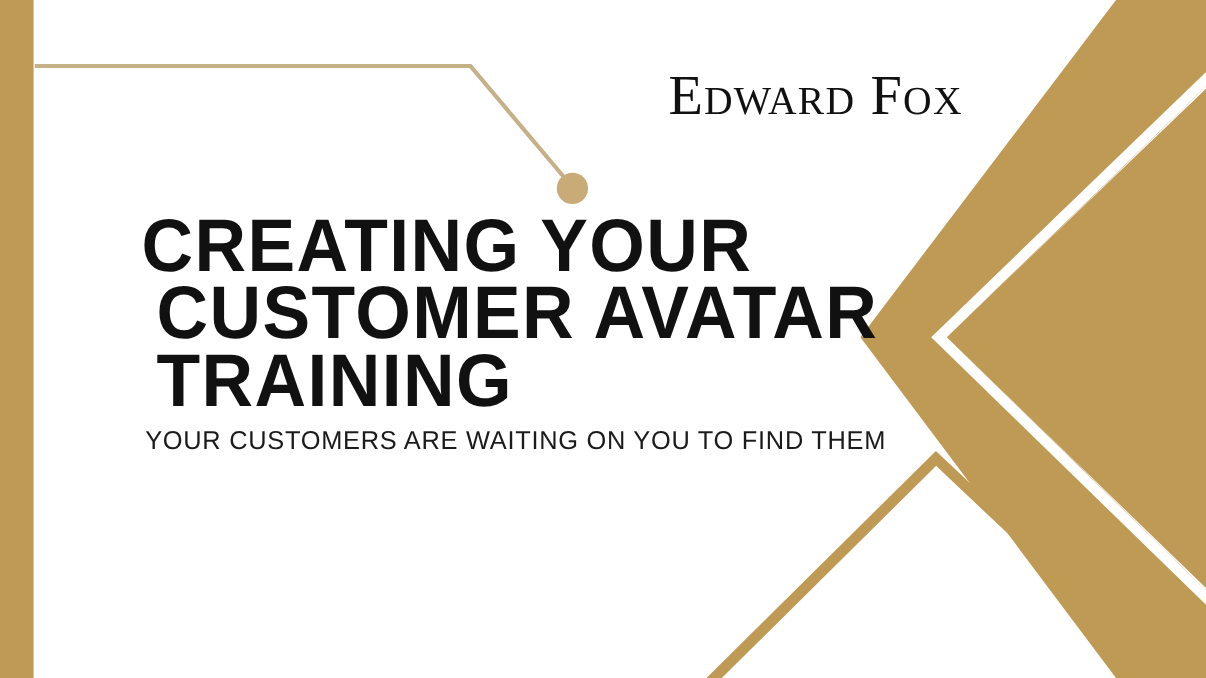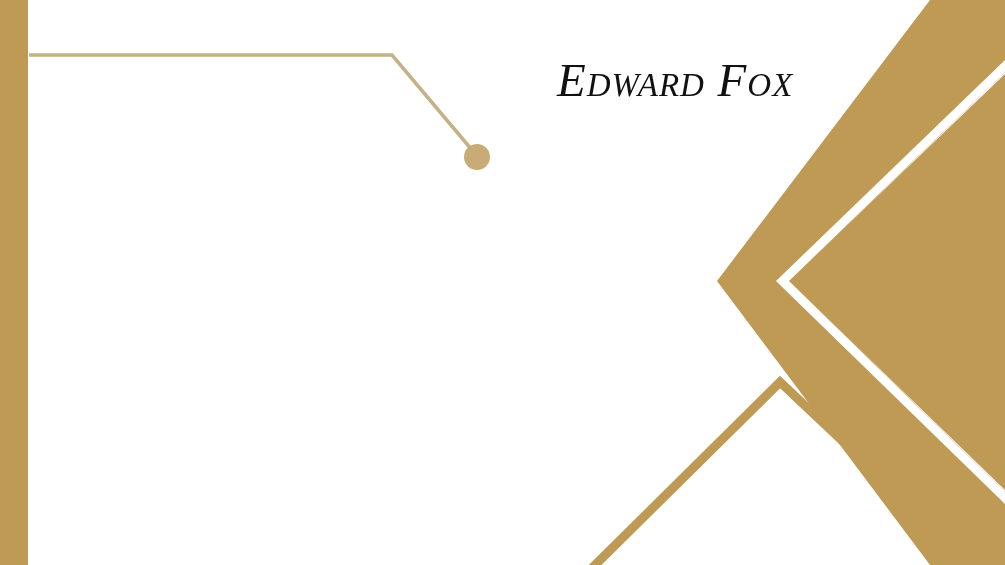--- a/index.html
+++ b/index.html
@@ -7,21 +7,20 @@
     padding: 0;
     background: #ffffff;
   }
   #slide {
     position: relative;
     width: 1005px;
     height: 565px;
     background: #ffffff;
     overflow: hidden;
     font-family: "Liberation Sans", sans-serif;
-    font-style: italic;
   }
 
   
   #deco-right {
     position: absolute;
     top: 0;
     left: 0;
     width: 1005px;
     height: 565px;
     pointer-events: none;
@@ -120,14 +119,20 @@
     <path fill="#ffffff" d="M 1005 60 L 776 281 L 1005 504 L 1005 492 L 789 281 L 1005 72 Z"></path>
   </svg>
 
   <svg id="deco-line" viewBox="0 0 520 200">
     <path fill="none" stroke="#c5b188" stroke-width="3.5" d="M 29 55 L 392 55 L 472 150"></path>
     <circle cx="477" cy="157" r="13" fill="#c8ab76"></circle>
   </svg>
 
   <div class="brand">Edward Fox</div>
 
+  <div class="title-block">
+    <span class="title-line">Creating Your</span>
+    <span class="title-line indent">Customer Avatar</span>
+    <span class="title-line indent">Training</span>
+    <span class="subtitle">Your customers are waiting on you to find them</span>
+  </div>
 
 </div>
 
 </body></html>

